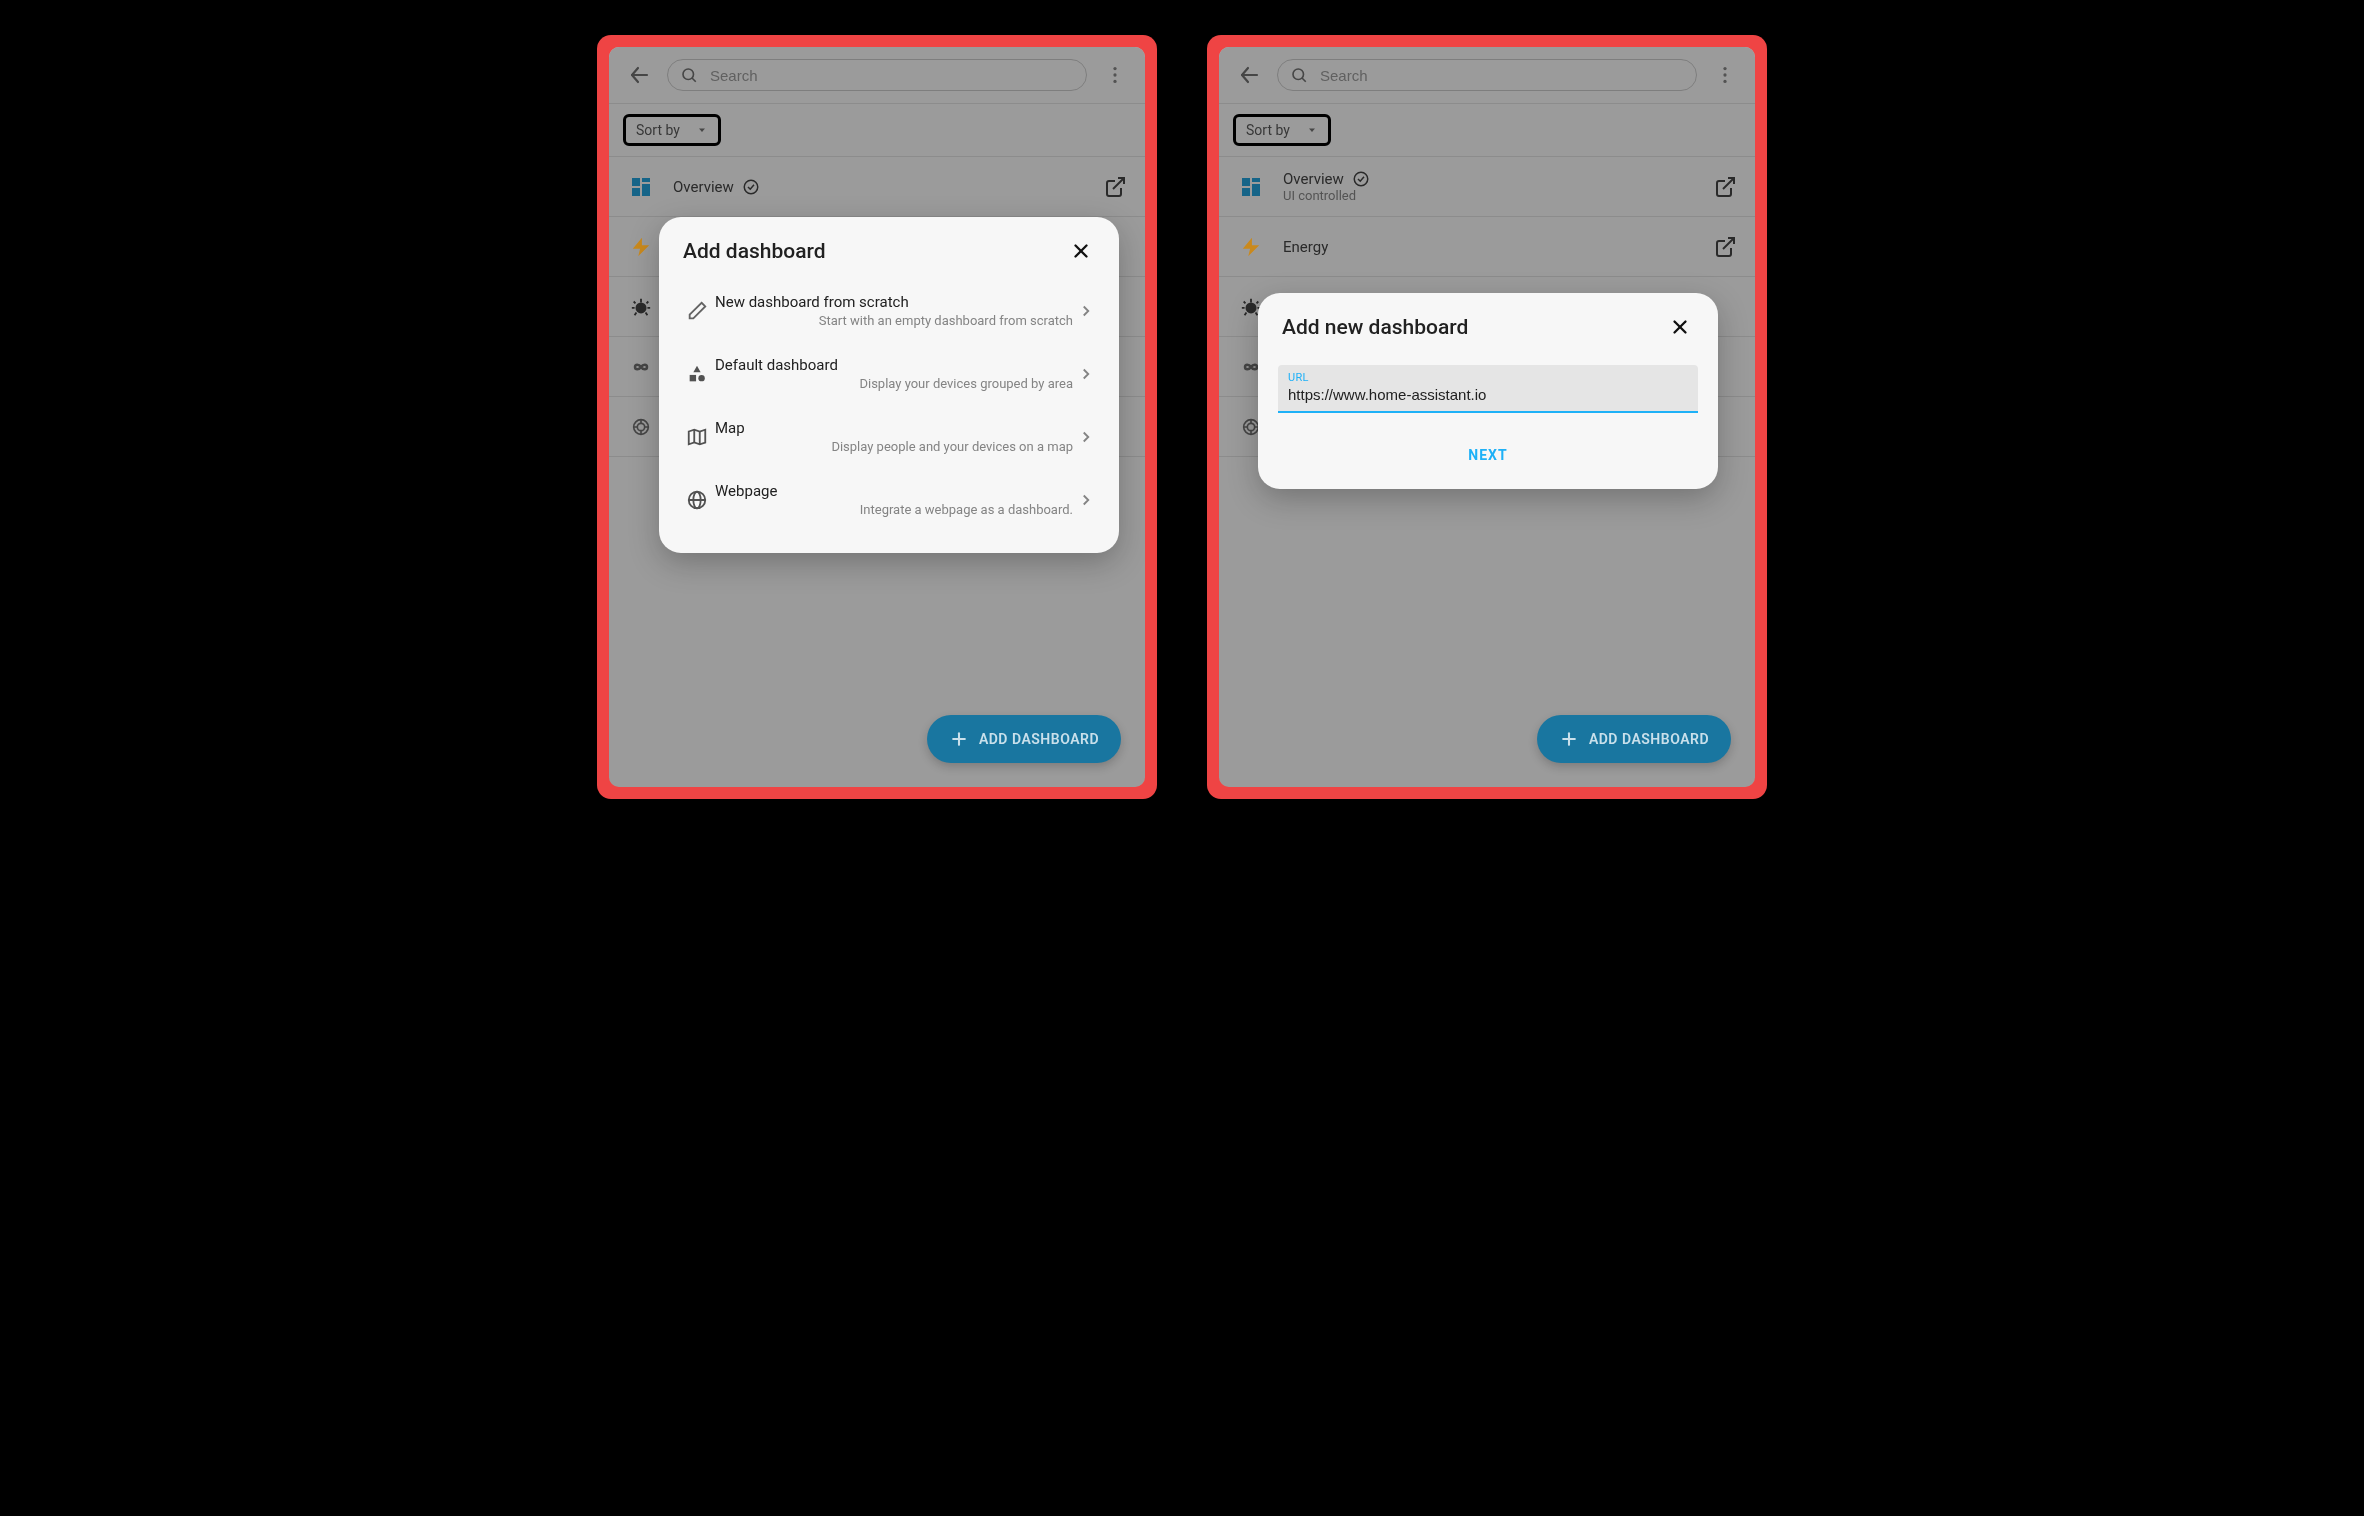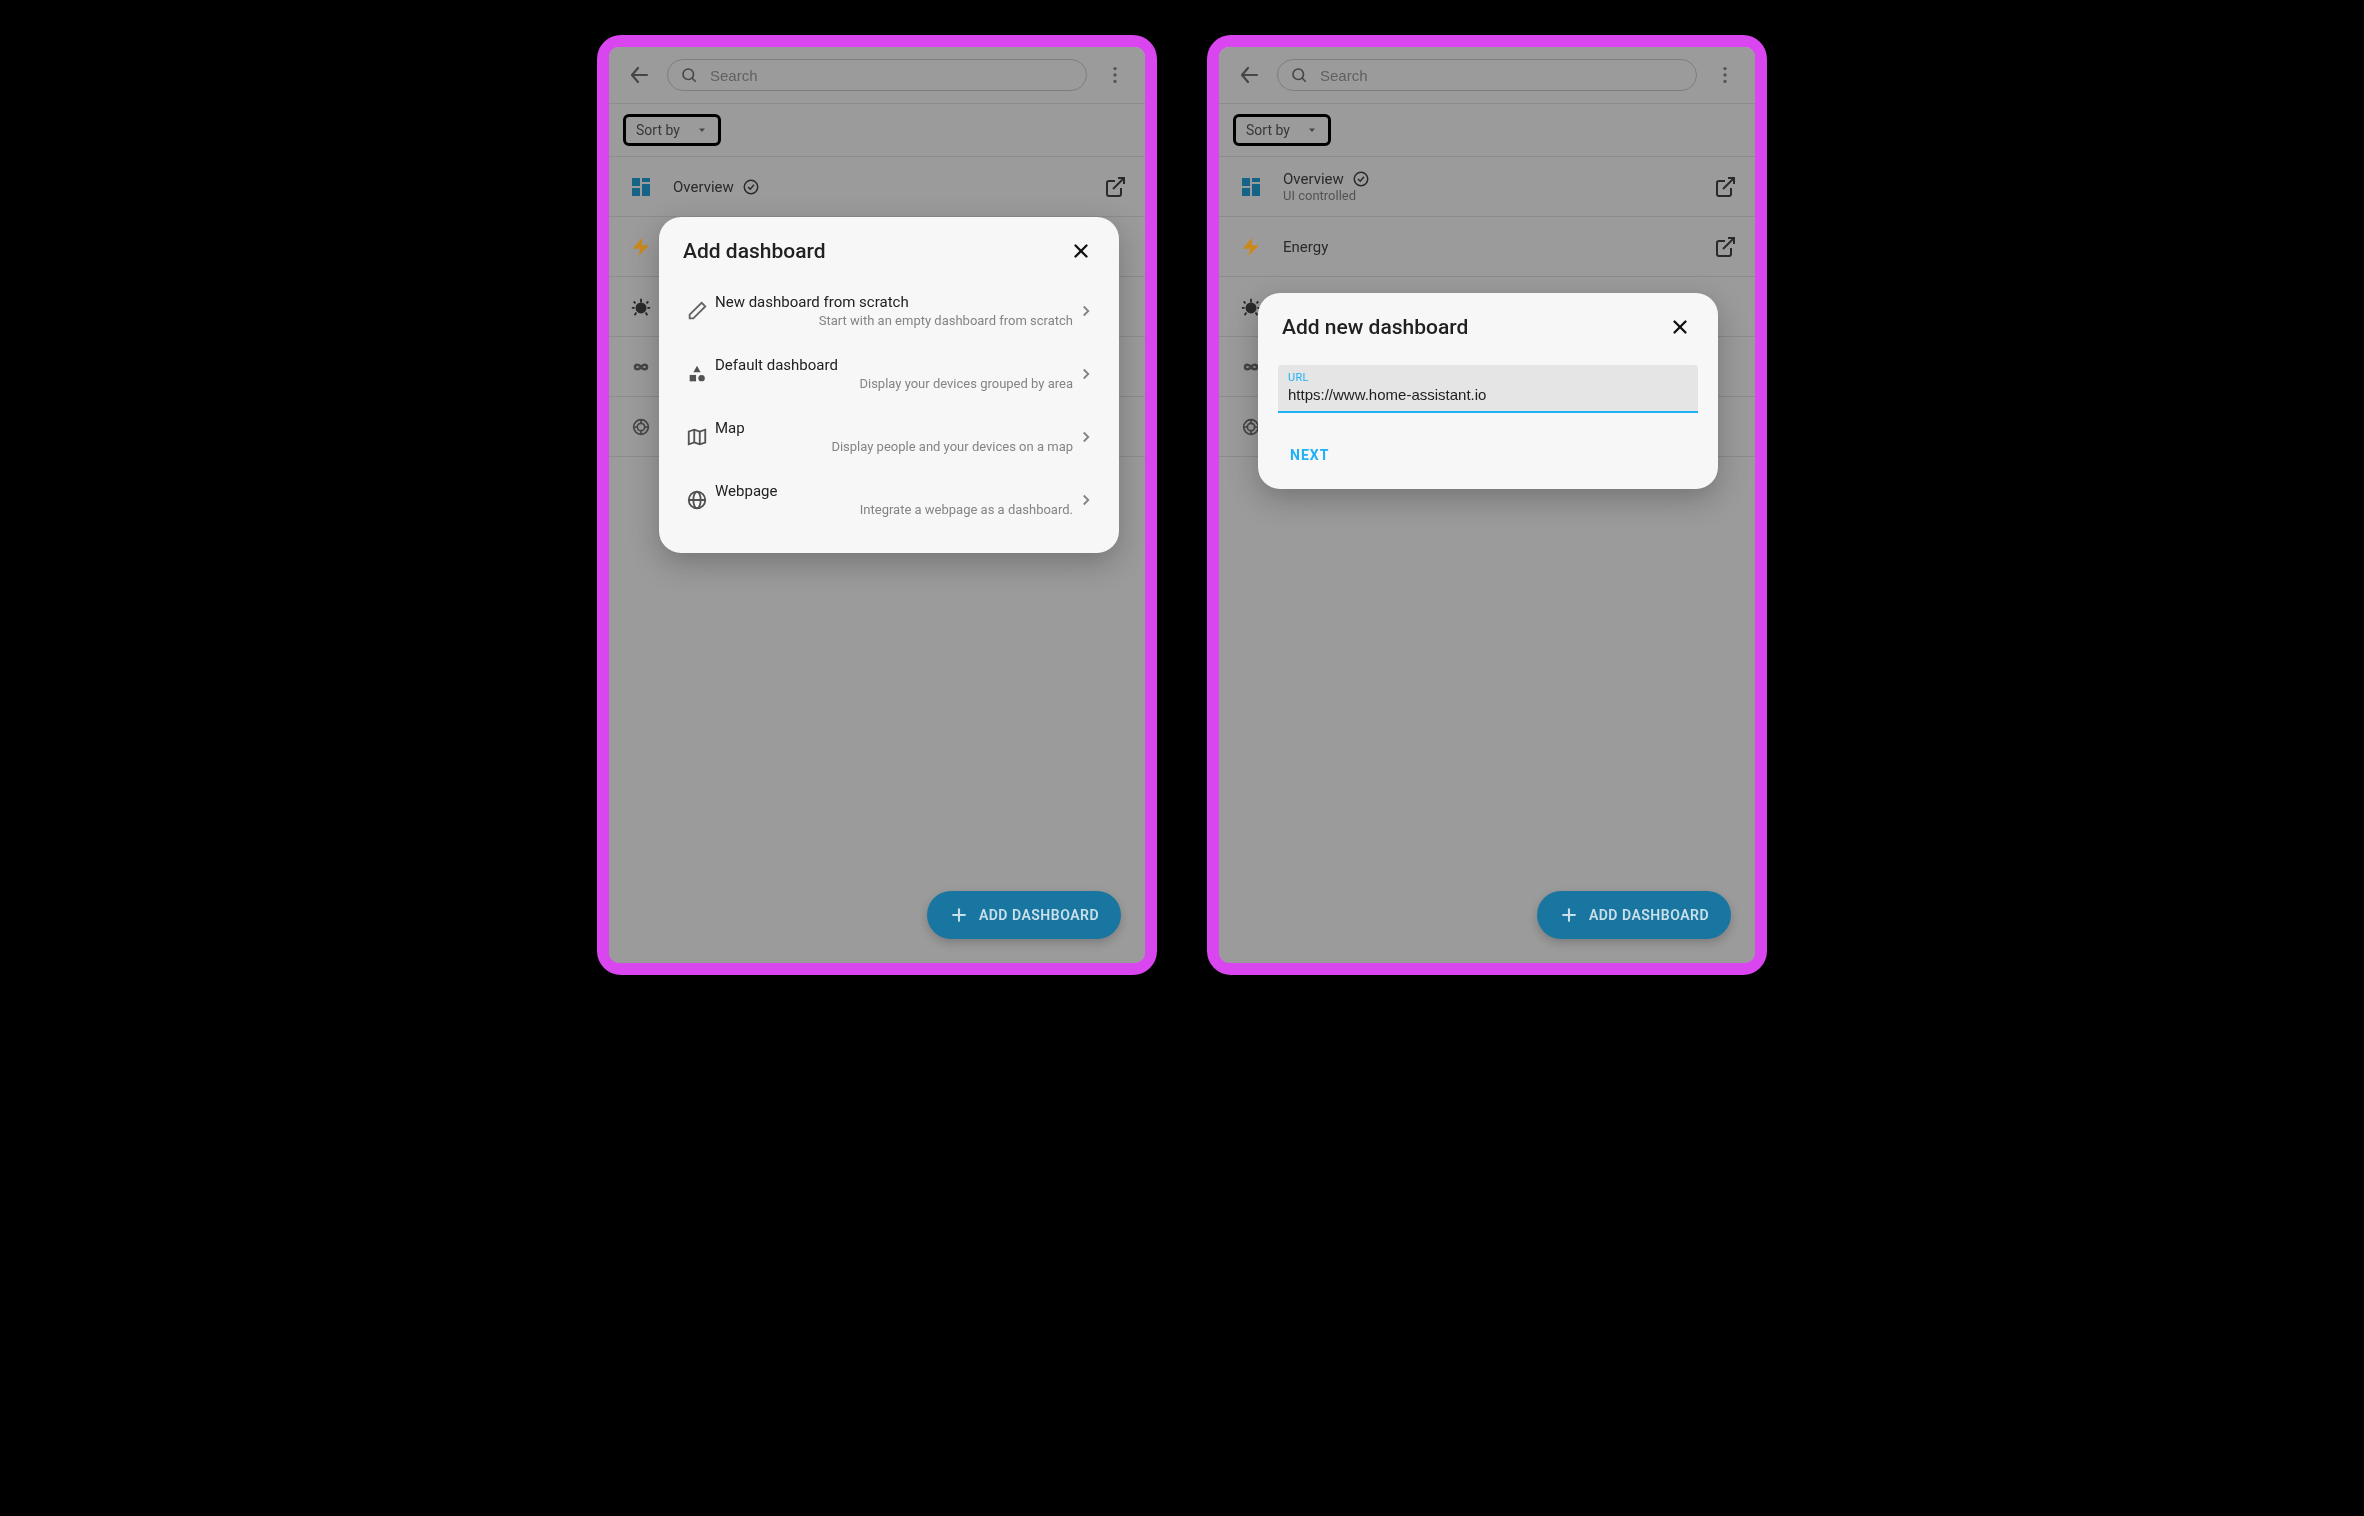--- a/index.html
+++ b/index.html
@@ -8,23 +8,23 @@
     background: #000;
     font-family: -apple-system, BlinkMacSystemFont, "Segoe UI", Roboto, Helvetica, Arial, sans-serif;
     display: flex;
     gap: 50px;
     justify-content: center;
     align-items: flex-start;
     padding: 35px 70px;
   }
   .phone {
     width: 560px;
-    height: 940px;
-    background: #d946ef;
-    border-radius: 24px;
+    height: 764px;
+    background: #ef4444;
+    border-radius: 14px;
     padding: 12px;
     position: relative;
   }
   .screen {
     width: 100%;
     height: 100%;
     background: #bdbdbd;
     border-radius: 10px;
     overflow: hidden;
     position: relative;
@@ -188,21 +188,21 @@
     width: 100%;
     border: none;
     background: transparent;
     font-size: 15px;
     color: #222;
     outline: none;
     padding: 2px 0;
   }
   .dialog-actions {
     display: flex;
-    justify-content: flex-start;
+    justify-content: center;
     padding: 24px 24px 20px 24px;
   }
   .next-btn {
     color: #1fb6ff;
     font-weight: 700;
     letter-spacing: 1px;
     cursor: pointer;
     font-size: 14px;
     padding: 6px 8px;
   }

